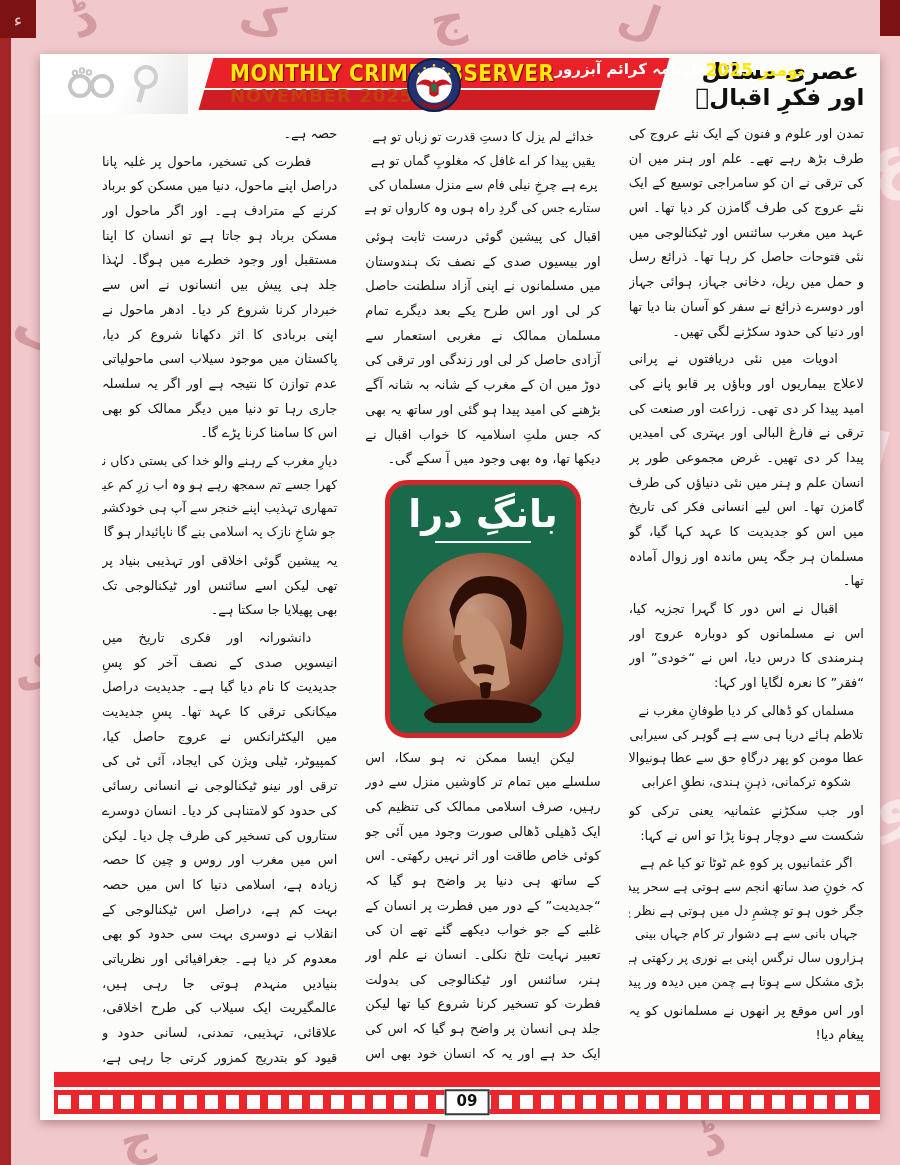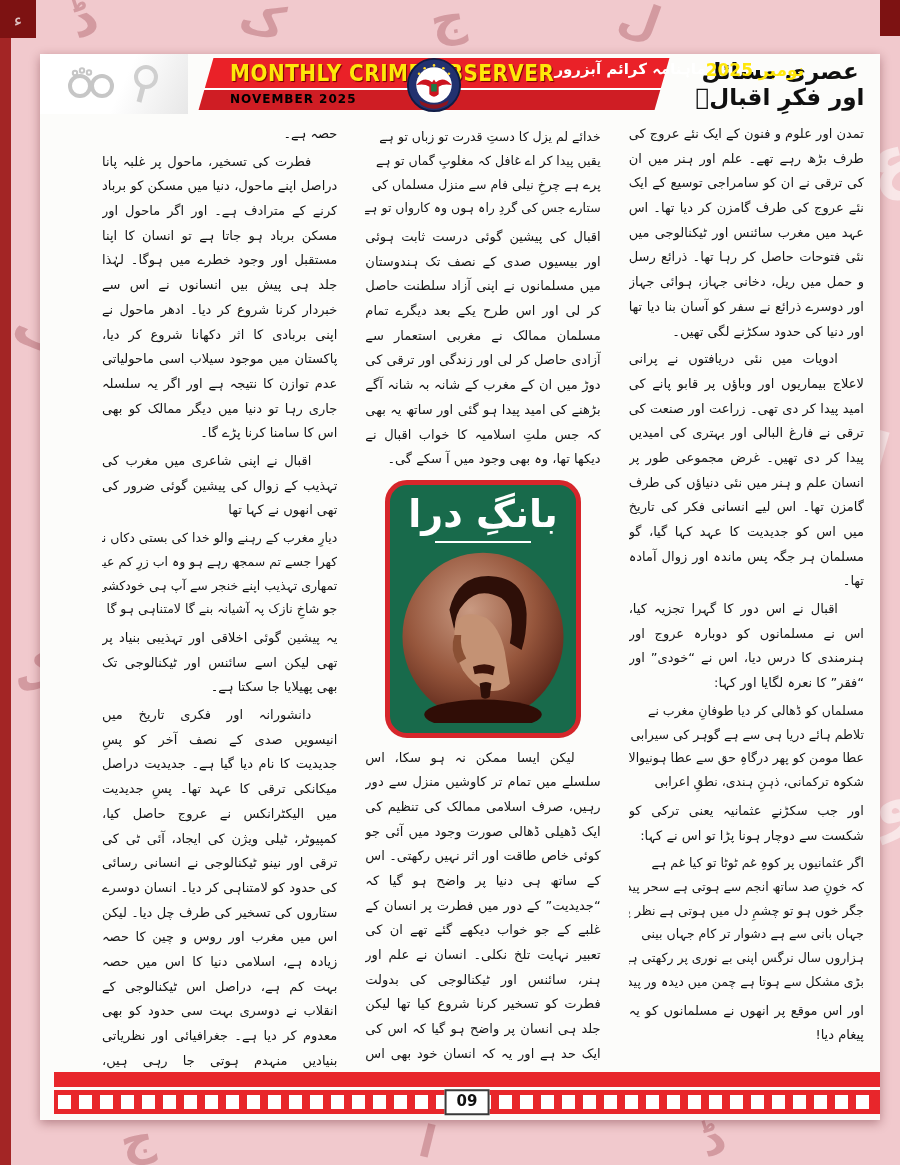--- a/index.html
+++ b/index.html
@@ -26,35 +26,35 @@
   .icons-area{width:148px;background:linear-gradient(115deg,#ffffff 55%,#e7e7e7);
     display:flex;align-items:center;justify-content:center;gap:12px;}
   .banner-wrap{flex:1;position:relative;margin:2px 4px;}
   .banner-skew{position:absolute;inset:2px 14px;transform:skewX(-16deg);
     background:linear-gradient(#ea2128 0 58%, #ffffff 58% 62%, #cf1d24 62% 100%);}
   .banner-content{position:absolute;inset:2px 14px;display:flex;justify-content:space-between;
     padding:0 24px;z-index:2;}
   .en-block{display:flex;flex-direction:column;justify-content:space-between;padding:3px 0 4px;}
   .masthead-en{color:#ffe70a;font-weight:bold;font-size:20px;letter-spacing:.5px;
     text-shadow:1px 1px 1px #6d0000;transform:scaleY(1.12);white-space:nowrap;}
-  .issue-en{color:#000000;font-weight:bold;font-size:12px;letter-spacing:1px;padding-right:40px;white-space:nowrap;}
+  .issue-en{color:#c2410c;font-weight:bold;font-size:18px;letter-spacing:1px;padding-right:40px;white-space:nowrap;}
   .ur-block{display:flex;flex-direction:row;justify-content:center;
     padding:2px 0 3px;direction:rtl;text-align:left;}
   .issue-ur{color:#ffe70a;font-weight:bold;font-size:17px;white-space:nowrap;}
   .masthead-ur{color:#ffffff;font-weight:bold;font-size:15px;white-space:nowrap;}
   .logo{position:absolute;left:50%;top:1px;transform:translateX(-50%);width:56px;height:56px;z-index:3;}
   .article-title{width:188px;display:flex;align-items:center;justify-content:center;
     font-size:23px;font-weight:bold;color:#101010;direction:rtl;padding:0 6px;text-align:center;}
   
   .columns{display:flex;gap:28px;padding:8px 16px 0;height:948px;overflow:hidden;direction:ltr;margin-left:46px;}
   .col{flex:1;direction:rtl;font-size:13px;line-height:1.9;color:#161616;
     text-align:justify;overflow:hidden;}
   .para{margin:0 0 3px;}
   .para.indent{text-indent:26px;}
-  .verse{text-align:right;margin:3px 0 5px;overflow:hidden;}
+  .verse{text-align:center;margin:3px 0 5px;overflow:hidden;}
   .verse-line{white-space:nowrap;font-size:12.5px;}
   
   .book{width:196px;margin:8px auto;background:#186a4b;border:5px solid #d6262b;
     border-radius:22px;padding:8px 0 10px;box-sizing:border-box;text-align:center;}
   .book-title{color:#ffffff;font-size:38px;font-weight:bold;direction:rtl;line-height:1.15;}
   .book-underline{width:96px;height:2px;background:#ffffff;margin:4px auto 8px;}
   .portrait{width:168px;height:172px;margin:0 auto;display:block;}
   
   .footer{position:absolute;left:14px;right:0;bottom:6px;}
   .bar-solid{height:15px;background:#e8262b;margin-bottom:3px;}
@@ -130,26 +130,25 @@
     </div>
 
     <div class="article-title">عصری مسائل اور فکرِ اقبالؒ</div>
   </div>
 
   <div class="columns">
 
     <section class="col">
       <p class="para">حصہ ہے۔</p>
       <p class="para indent">فطرت کی تسخیر، ماحول پر غلبہ پانا دراصل اپنے ماحول، دنیا میں مسکن کو برباد کرنے کے مترادف ہے۔ اور اگر ماحول اور مسکن برباد ہو جاتا ہے تو انسان کا اپنا مستقبل اور وجود خطرے میں ہوگا۔ لہٰذا جلد ہی پیش بیں انسانوں نے اس سے خبردار کرنا شروع کر دیا۔ ادھر ماحول نے اپنی بربادی کا اثر دکھانا شروع کر دیا، پاکستان میں موجود سیلاب اسی ماحولیاتی عدم توازن کا نتیجہ ہے اور اگر یہ سلسلہ جاری رہا تو دنیا میں دیگر ممالک کو بھی اس کا سامنا کرنا پڑے گا۔</p>
-      <p class="para indent">اقبال نے اپنی شاعری میں مغرب کی تہذیب کے زوال کی پیشین گوئی ضرور کی تھی انھوں نے کہا تھا</p>
       <div class="verse">
         <div class="verse-line">دیارِ مغرب کے رہنے والو خدا کی بستی دکاں نہیں ہے</div>
         <div class="verse-line">کھرا جسے تم سمجھ رہے ہو وہ اب زرِ کم عیار ہو گا</div>
         <div class="verse-line">تمھاری تہذیب اپنے خنجر سے آپ ہی خودکشی کرے گی</div>
-        <div class="verse-line">جو شاخِ نازک پہ آشیانہ بنے گا لامتناہی ہو گا</div>
+        <div class="verse-line">جو شاخِ نازک پہ اسلامی بنے گا ناپائیدار ہو گا</div>
       </div>
       <p class="para">یہ پیشین گوئی اخلاقی اور تہذیبی بنیاد پر تھی لیکن اسے سائنس اور ٹیکنالوجی تک بھی پھیلایا جا سکتا ہے۔</p>
       <p class="para indent">دانشورانہ اور فکری تاریخ میں انیسویں صدی کے نصف آخر کو پسِ جدیدیت کا نام دیا گیا ہے۔ جدیدیت دراصل میکانکی ترقی کا عہد تھا۔ پسِ جدیدیت میں الیکٹرانکس نے عروج حاصل کیا، کمپیوٹر، ٹیلی ویژن کی ایجاد، آئی ٹی کی ترقی اور نینو ٹیکنالوجی نے انسانی رسائی کی حدود کو لامتناہی کر دیا۔ انسان دوسرے ستاروں کی تسخیر کی طرف چل دیا۔ لیکن اس میں مغرب اور روس و چین کا حصہ زیادہ ہے، اسلامی دنیا کا اس میں حصہ بہت کم ہے، دراصل اس ٹیکنالوجی کے انقلاب نے دوسری بہت سی حدود کو بھی معدوم کر دیا ہے۔ جغرافیائی اور نظریاتی بنیادیں منہدم ہوتی جا رہی ہیں، عالمگیریت ایک سیلاب کی طرح اخلاقی، علاقائی، تہذیبی، تمدنی، لسانی حدود و قیود کو بتدریج کمزور کرتی جا رہی ہے، انسان اب دنیا بھر میں بطور</p>
     </section>
 
     <section class="col">
       <div class="verse">
         <div class="verse-line">خدائے لم یزل کا دستِ قدرت تو زباں تو ہے</div>
         <div class="verse-line">یقیں پیدا کر اے غافل کہ مغلوبِ گماں تو ہے</div>
         <div class="verse-line">پرے ہے چرخِ نیلی فام سے منزل مسلماں کی</div>

